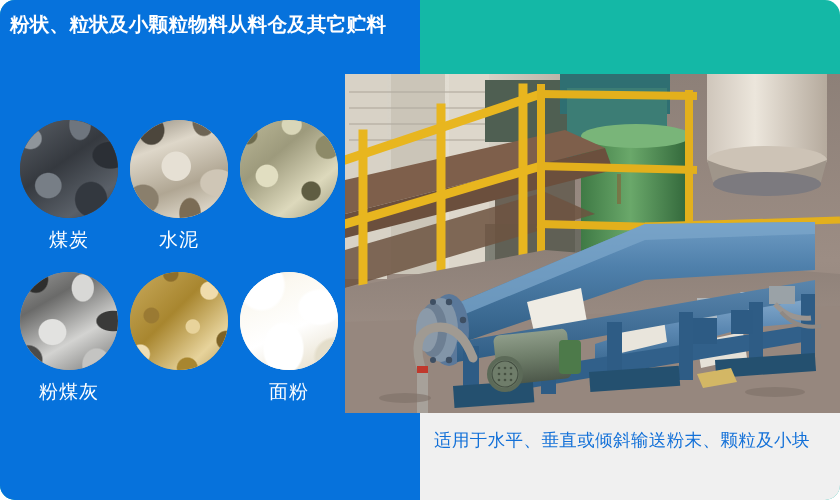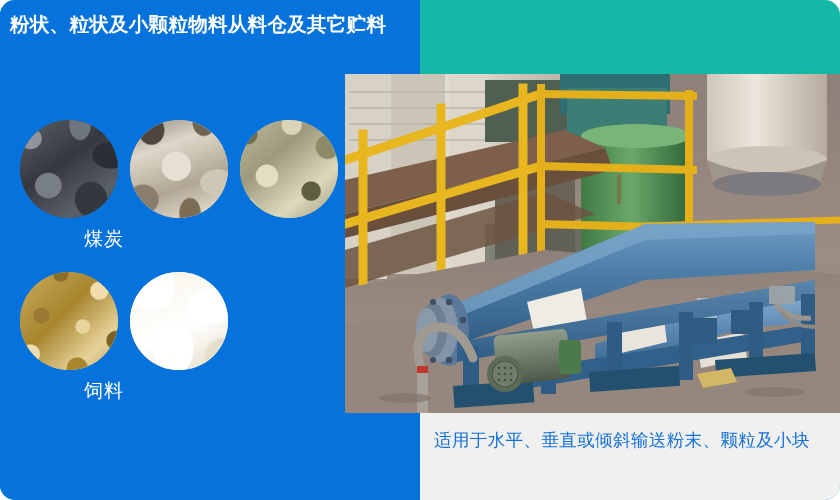--- a/index.html
+++ b/index.html
@@ -47,22 +47,21 @@
     left: 14px;
     top: 120px;
     width: 330px;
   }
   .mat-row {
     display: flex;
     height: 152px;
   }
   .mat-item {
     width: 110px;
-    text-align: right;
-    font-family: Liberation Mono, monospace;
+    text-align: center;
   }
   .mat-circle {
     width: 98px;
     height: 98px;
     margin: 0 auto;
     border-radius: 50%;
     overflow: hidden;
     position: relative;
   }
   .mat-circle .tex {
@@ -196,39 +195,46 @@
         <div class="mat-item">
           <div class="mat-circle">
             <div class="tex tex-coal"></div>
           </div>
           <div class="mat-label">煤炭</div>
         </div>
         <div class="mat-item">
           <div class="mat-circle">
             <div class="tex tex-cement"></div>
           </div>
+          <div class="mat-label">水泥</div>
         </div>
         <div class="mat-item">
           <div class="mat-circle">
             <div class="tex tex-almg"></div>
           </div>
         </div>
       </div>
 
       <div class="mat-row">
         <div class="mat-item">
           <div class="mat-circle">
+            <div class="tex tex-flyash"></div>
+          </div>
+          <div class="mat-label">粉煤灰</div>
+        </div>
+        <div class="mat-item">
+          <div class="mat-circle">
             <div class="tex tex-feed"></div>
           </div>
-          <div class="mat-label">饲料</div>
         </div>
         <div class="mat-item">
           <div class="mat-circle">
             <div class="tex tex-flour"></div>
           </div>
+          <div class="mat-label">面粉</div>
         </div>
       </div>
 
     </div>
   </div>
 
   <div class="photo">
     <svg viewBox="0 0 495 339" preserveAspectRatio="none">
       <defs>
         <linearGradient id="floorG" x1="0" y1="0" x2="0" y2="1">

